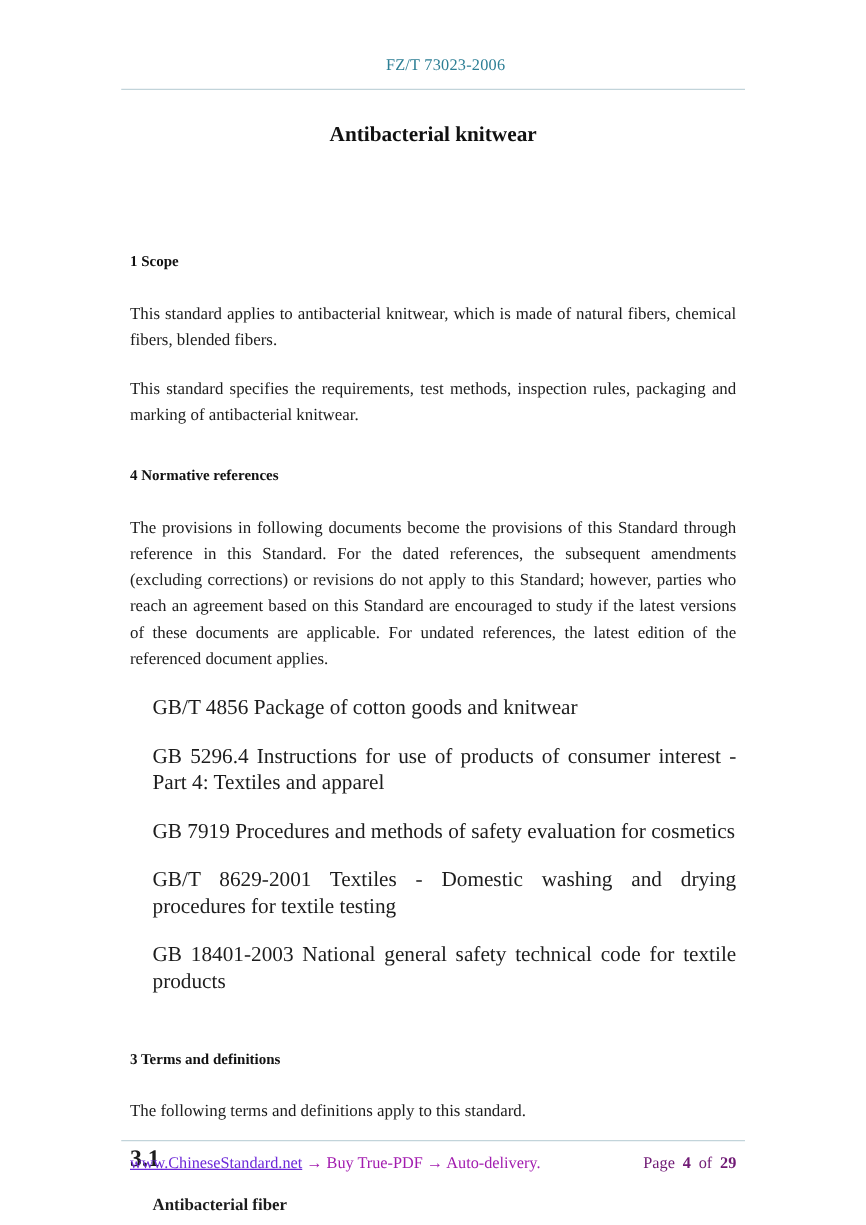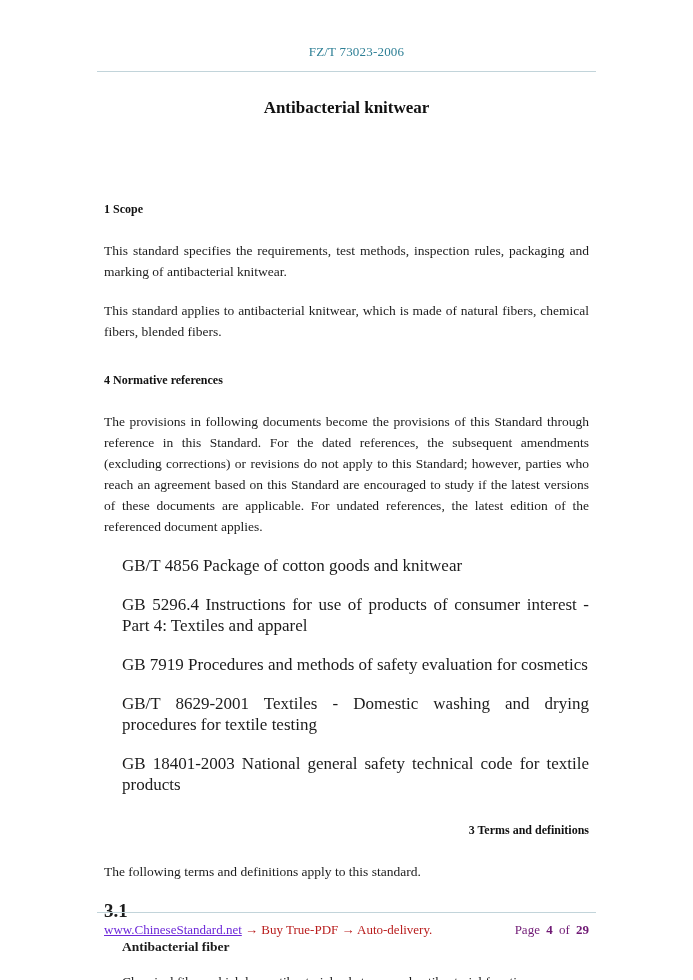--- a/index.html
+++ b/index.html
@@ -46,21 +46,21 @@
   }
   .section-heading {
     margin: 0;
     padding: 0;
     font-size: 12px;
     font-weight: bold;
     color: #111111;
   }
   .heading-scope { margin-top: 84px; }
   .heading-normative { margin-top: 31px; }
-  .heading-terms { margin-top: 28px; text-align: right; }
+  .heading-terms { margin-top: 45px; }
   .para {
     margin: 0;
     margin-top: 23px;
     font-size: 13.5px;
     line-height: 21px;
     text-align: justify;
   }
   .para + .para { margin-top: 18px; }
   .ref-item {
     margin: 18px 0 0 18px;
@@ -96,42 +96,42 @@
     align-items: baseline;
     margin: 9px 104px 0 104px;
     font-size: 13px;
   }
   .footer-left { color: #2d7f95; }
   .site-link {
     color: #6d28d9;
     text-decoration: underline;
     cursor: pointer;
   }
-  .tagline { color: #b91c1c; font-family: Liberation Serif, serif; }
+  .tagline { color: #a21caf; font-family: Liberation Serif, serif; }
   .page-indicator { color: #701a75; }
   .page-indicator b { font-weight: bold; }
   .page-indicator span, .page-indicator b { margin-left: 3px; }
 </style>
 </head>
 <body>
 
 <div class="page">
 
   <header class="doc-header">
     <div class="doc-number">FZ/T 73023-2006</div>
     <hr class="rule">
   </header>
 
   <h1 class="doc-title">Antibacterial knitwear</h1>
 
   <main class="content">
 
     <h2 class="section-heading heading-scope">1 Scope</h2>
+    <p class="para">This standard applies to antibacterial knitwear, which is made of natural fibers, chemical fibers, blended fibers.</p>
     <p class="para">This standard specifies the requirements, test methods, inspection rules, packaging and marking of antibacterial knitwear.</p>
-    <p class="para">This standard applies to antibacterial knitwear, which is made of natural fibers, chemical fibers, blended fibers.</p>
 
     <h2 class="section-heading heading-normative">4 Normative references</h2>
     <p class="para">The provisions in following documents become the provisions of this Standard through reference in this Standard. For the dated references, the subsequent amendments (excluding corrections) or revisions do not apply to this Standard; however, parties who reach an agreement based on this Standard are encouraged to study if the latest versions of these documents are applicable. For undated references, the latest edition of the referenced document applies.</p>
     <p class="ref-item">GB/T 4856 Package of cotton goods and knitwear</p>
     <p class="ref-item">GB 5296.4 Instructions for use of products of consumer interest - Part 4: Textiles and apparel</p>
     <p class="ref-item">GB 7919 Procedures and methods of safety evaluation for cosmetics</p>
     <p class="ref-item">GB/T 8629-2001 Textiles - Domestic washing and drying procedures for textile testing</p>
     <p class="ref-item">GB 18401-2003 National general safety technical code for textile products</p>
 
     <h2 class="section-heading heading-terms">3 Terms and definitions</h2>

